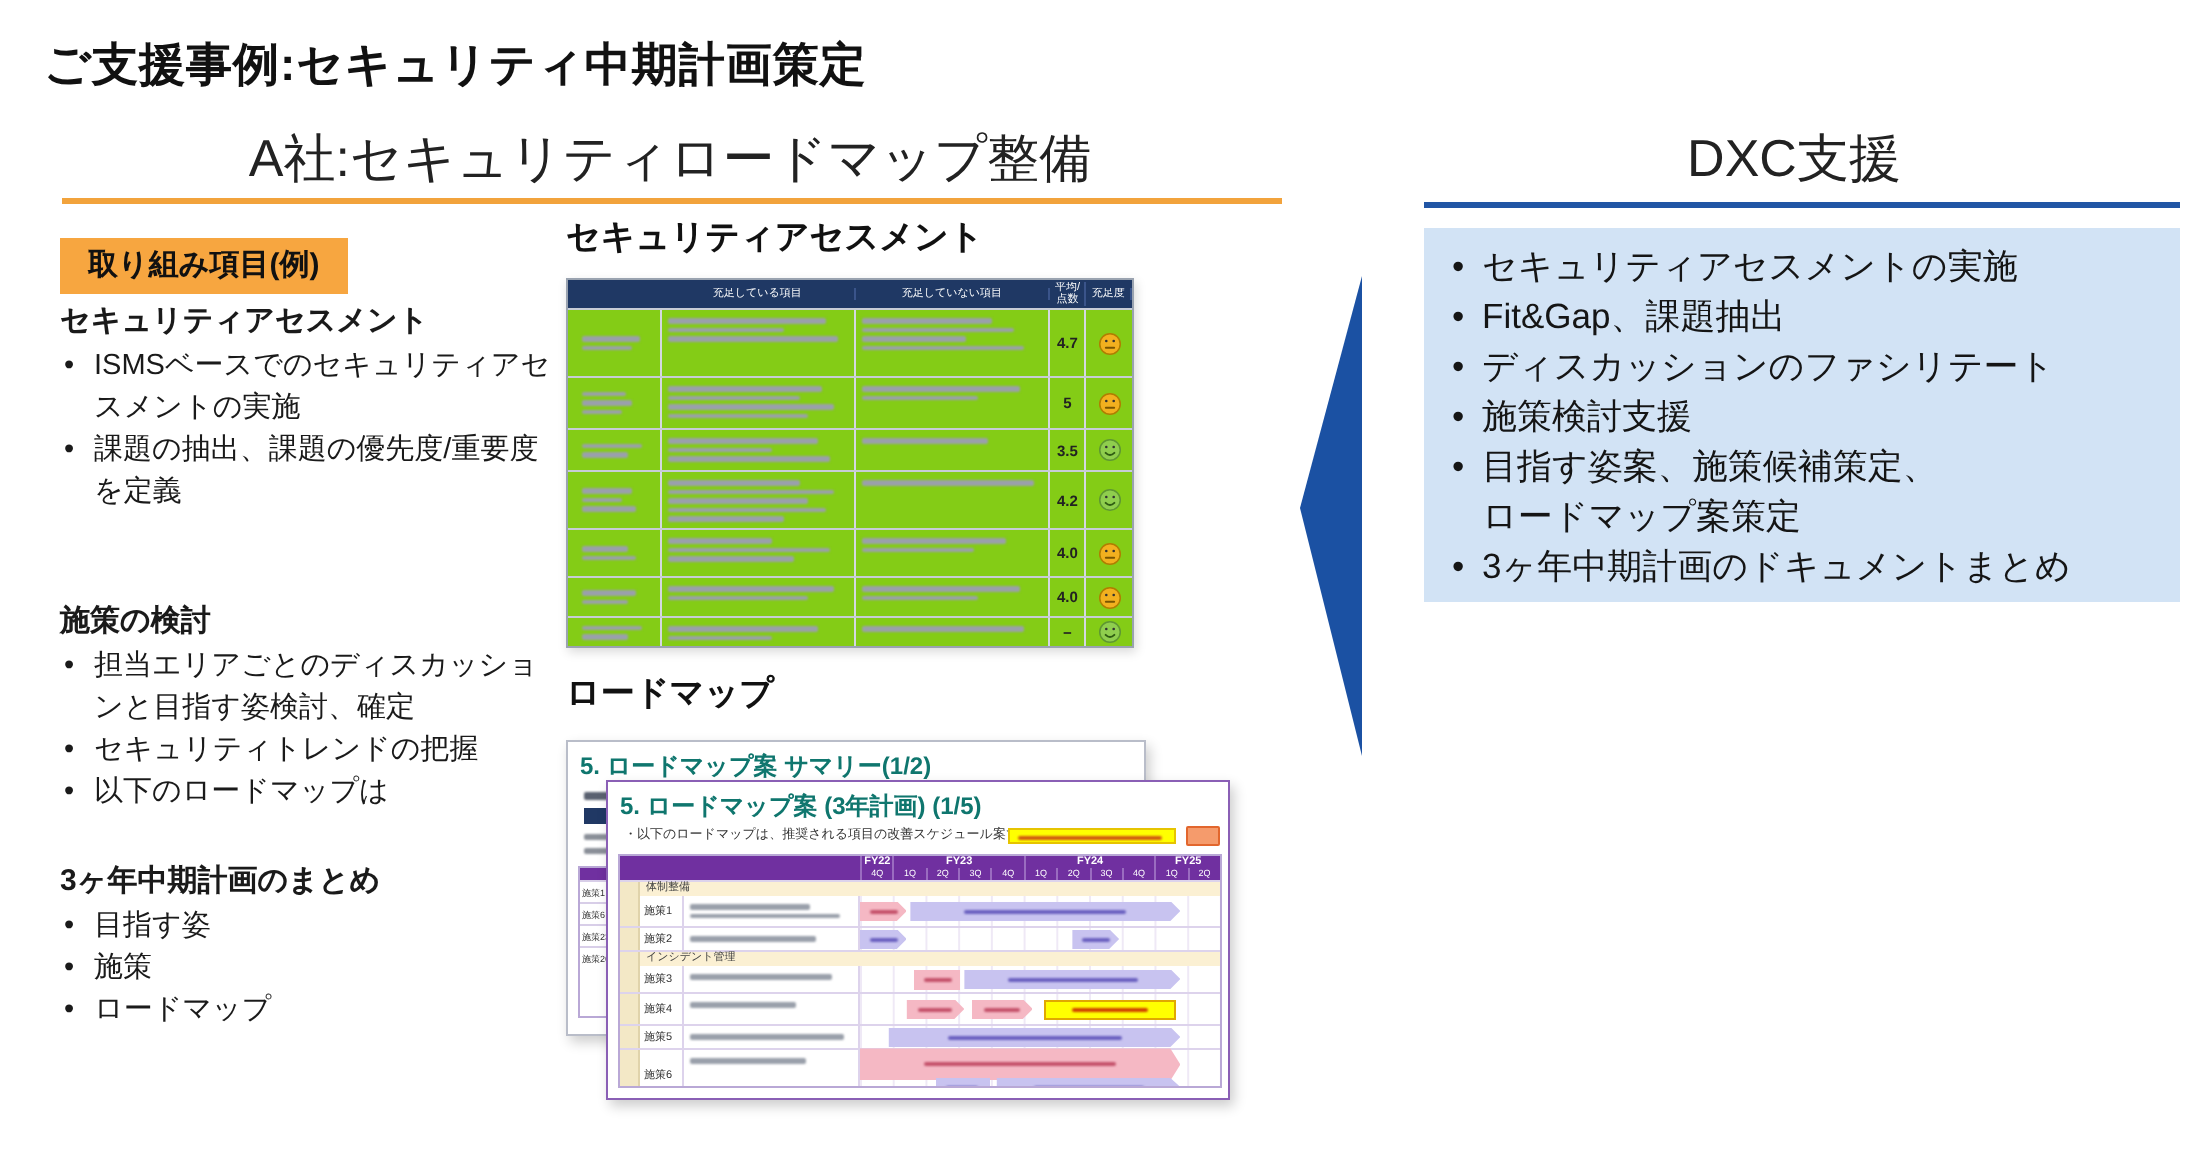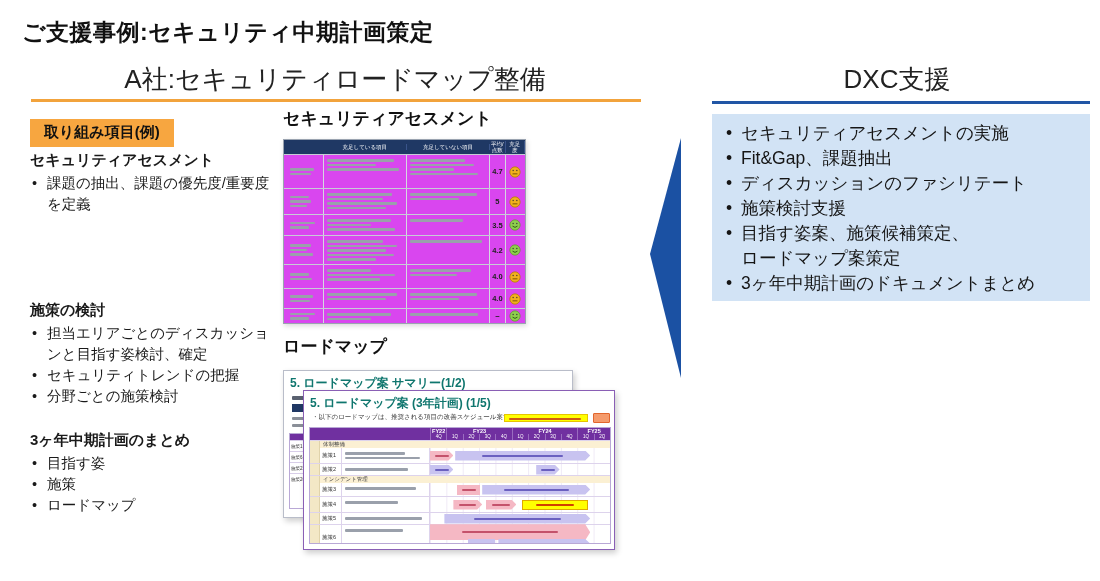--- a/index.html
+++ b/index.html
@@ -25,21 +25,21 @@
   ul.bullets { list-style:none; }
   ul.bullets li { position:relative; padding-left:17px; font-size:14.5px; line-height:1.45; }
   ul.bullets li::before { content:"\2022"; position:absolute; left:2px; }
 
   
   .mid-h { font-size:17px; font-weight:bold; color:#111; }
   .assess-h { left:283px; top:107px; }
   .road-h   { left:283px; top:335px; }
 
   
-  .assess-table { left:283px; top:139px; width:243px; background:#d946ef; border:1px solid #9aa3b0;
+  .assess-table { left:283px; top:139px; width:284px; background:#84cc16; border:1px solid #9aa3b0;
                   box-shadow:1px 2px 5px rgba(0,0,0,.15); font-size:6px; }
   .at-row, .at-head { display:grid; grid-template-columns:16.5% 34.5% 34.5% 6.5% 8%; }
   .at-head { background:#1F3864; color:#fff; height:14px; align-items:center; }
   .at-hc { text-align:center; font-size:5.5px; line-height:1.1; overflow:hidden; padding:0 1px; border-right:1px solid #3a548a; }
   .at-row { border-top:1px solid #c7ccd6; }
   .at-c { border-right:1px solid #d4d8e0; padding:2px 3px; overflow:hidden; }
   .at-c.center { display:flex; align-items:center; justify-content:center; }
   .at-score { font-size:7.5px; font-weight:bold; color:#222; }
   .sk { background:#9aa0ab; height:2.5px; border-radius:1px; margin:2px 0; filter:blur(.6px); }
 
@@ -105,30 +105,31 @@
   <div class="abs col-header lhdr">A社:セキュリティロードマップ整備</div>
   <div class="abs rule rule-orange"></div>
   <div class="abs col-header rhdr">DXC支援</div>
   <div class="abs rule rule-navy"></div>
 
   <div class="abs badge">取り組み項目(例)</div>
 
   <div class="abs lsec" style="top:151px">
     <div class="lsec-h">セキュリティアセスメント</div>
     <ul class="bullets">
+      <li>ISMSベースでのセキュリティアセスメントの実施</li>
       <li>課題の抽出、課題の優先度/重要度を定義</li>
     </ul>
   </div>
 
   <div class="abs lsec" style="top:301px">
     <div class="lsec-h">施策の検討</div>
     <ul class="bullets">
       <li>担当エリアごとのディスカッションと目指す姿検討、確定</li>
       <li>セキュリティトレンドの把握</li>
-      <li>分野ごとの施策検討</li>
+      <li>以下のロードマップは</li>
     </ul>
   </div>
 
   <div class="abs lsec" style="top:431px">
     <div class="lsec-h">3ヶ年中期計画のまとめ</div>
     <ul class="bullets">
       <li>目指す姿</li>
       <li>施策</li>
       <li>ロードマップ</li>
     </ul>

